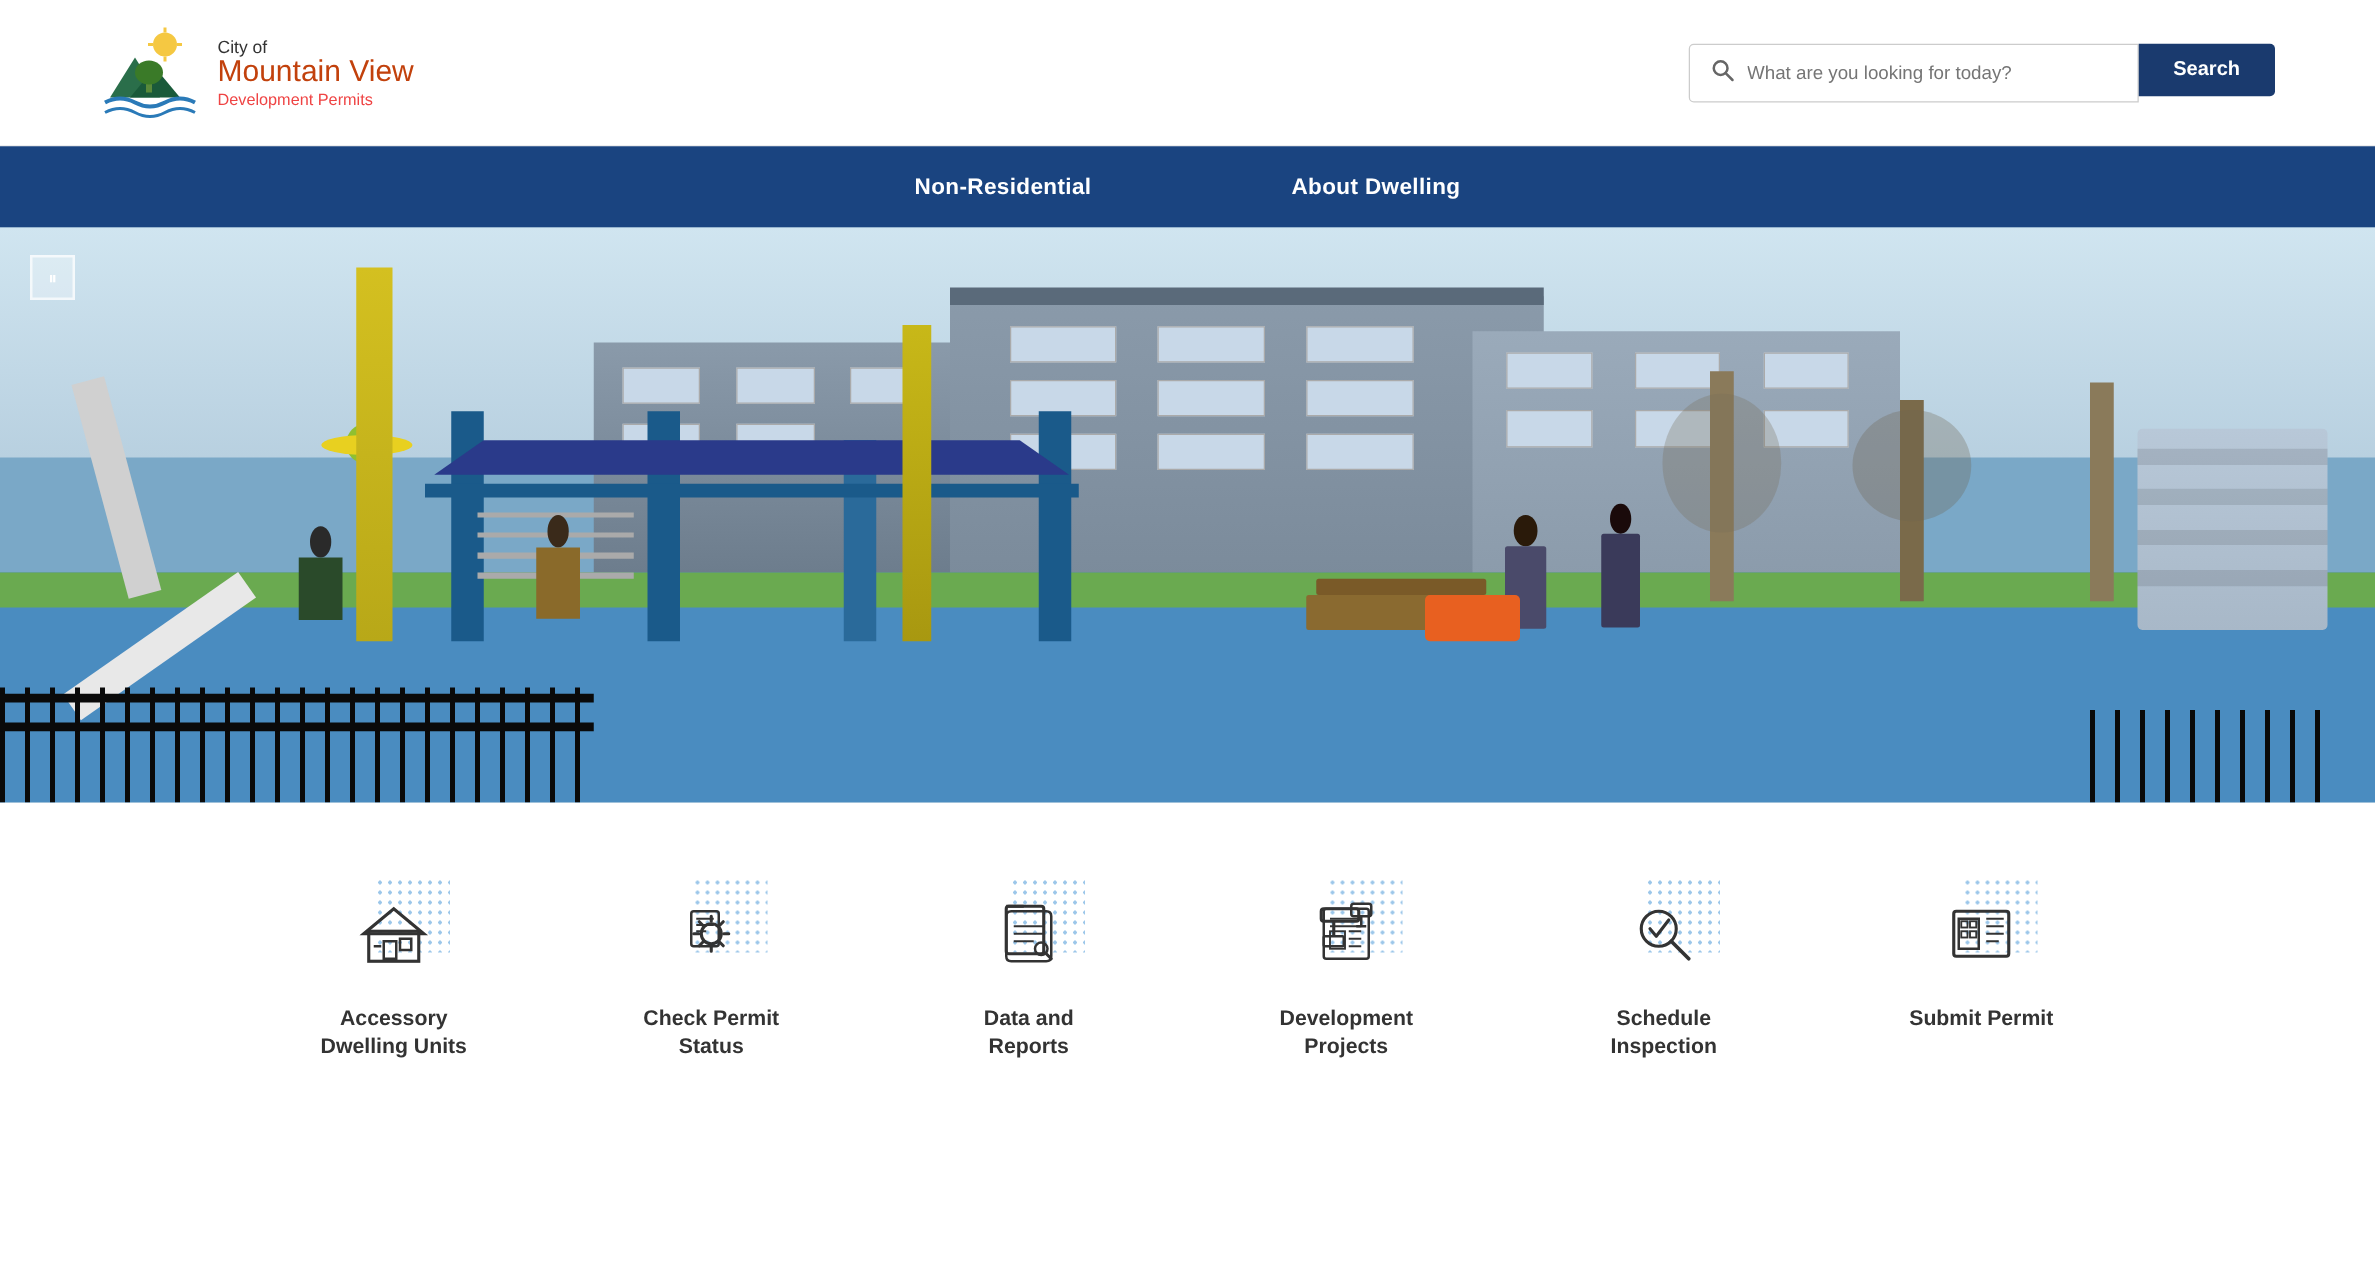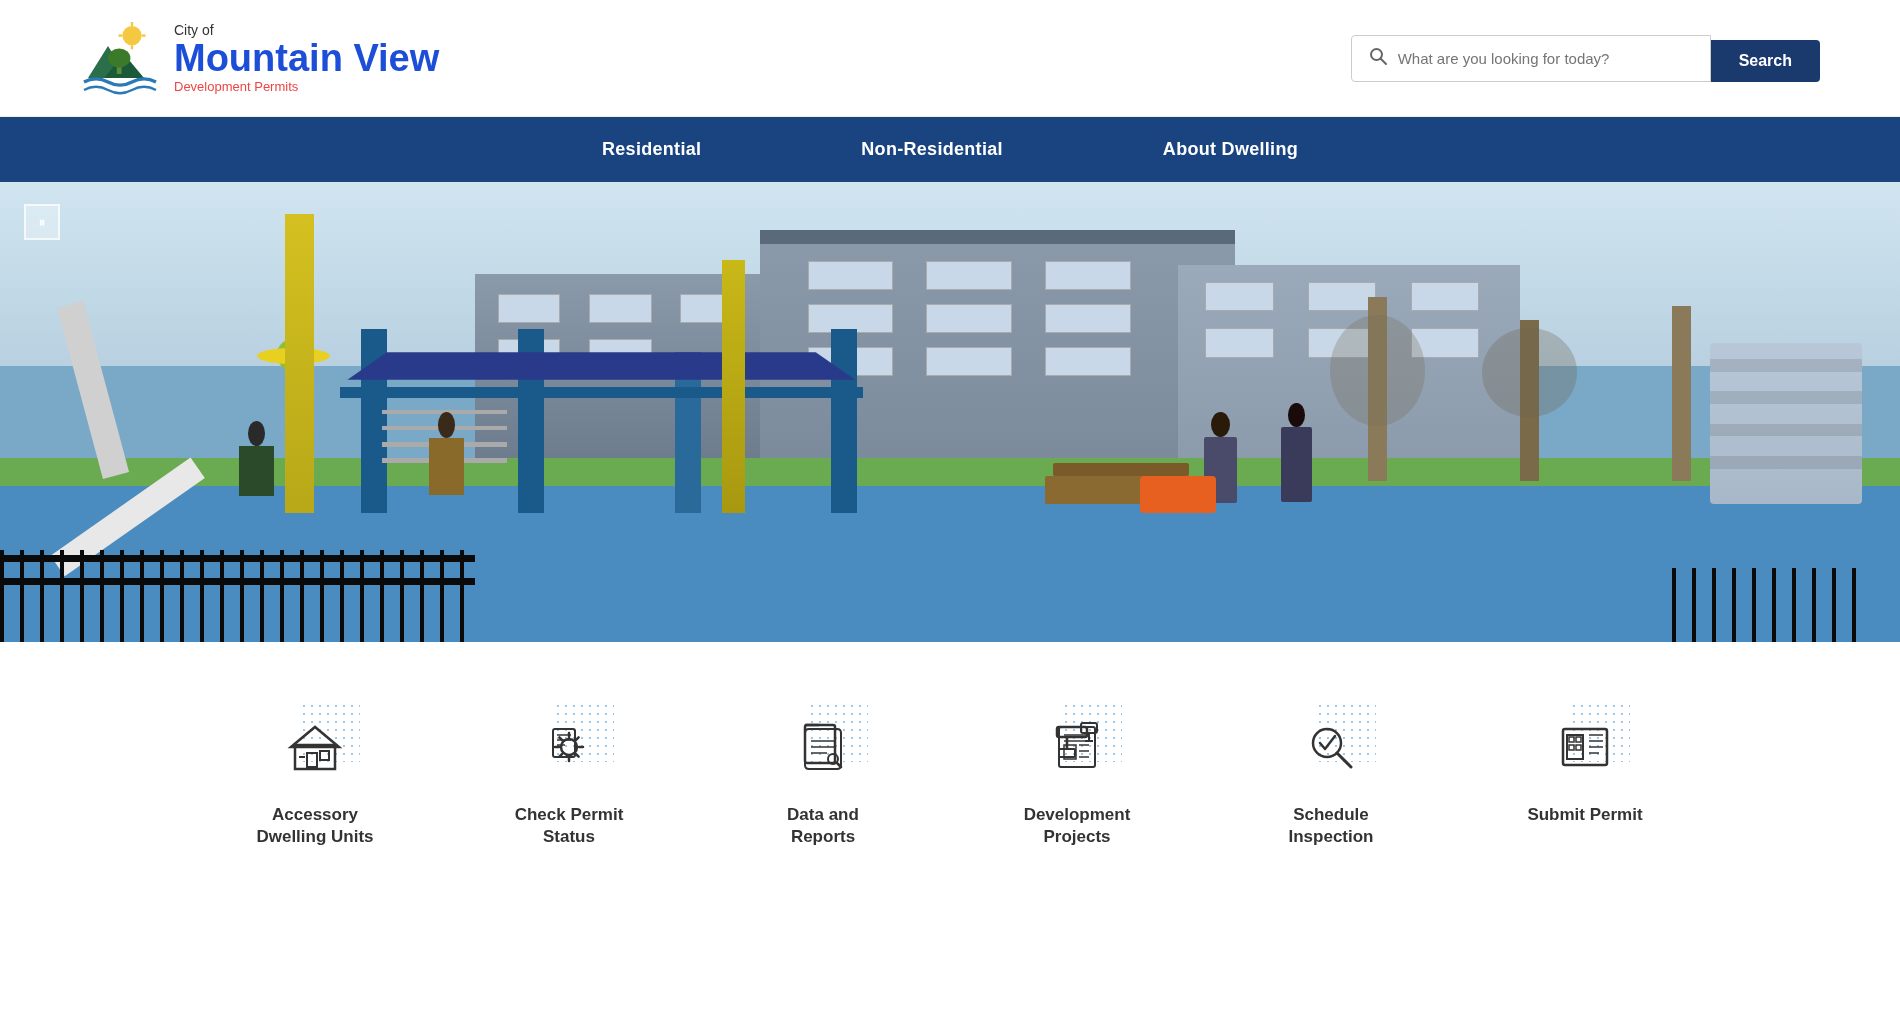--- a/index.html
+++ b/index.html
@@ -26,33 +26,33 @@
     .logo-text {
       display: flex;
       flex-direction: column;
     }
     .logo-city {
       font-size: 14px;
       color: #333;
       font-weight: 400;
     }
     .logo-name {
-      font-size: 38px;
-      font-weight: 700;
-      color: #1d4ed8;
+      font-size: 24px;
+      font-weight: 400;
+      color: #c2410c;
       line-height: 1.1;
     }
     .logo-sub {
       font-size: 13px;
       color: #ef4444;
       font-weight: 400;
     }
     .search-area {
       display: flex;
-      align-items: flex-end;
+      align-items: flex-start;
       gap: 0;
     }
     .search-box {
       display: flex;
       align-items: center;
       border: 1px solid #ccc;
       border-radius: 4px 0 0 4px;
       padding: 10px 16px;
       width: 360px;
       background: #fff;
@@ -268,21 +268,20 @@
           <line x1="12.5" y1="12.5" x2="18" y2="18" stroke="#666" stroke-width="2" stroke-linecap="round"></line>
         </svg>
       </span>
       <input type="text" placeholder="What are you looking for today?" style="">
     </div>
     <button class="search-btn">Search</button>
   </div>
 </header>
 
 <nav class="nav-bar">
-  <div class="nav-item">Residential</div>
   <div class="nav-item">Non-Residential</div>
   <div class="nav-item">About Dwelling</div>
 </nav>
 
 <section class="hero">
 
   <div class="photo-sim">
 
     <div class="ps-sky"></div>
 

